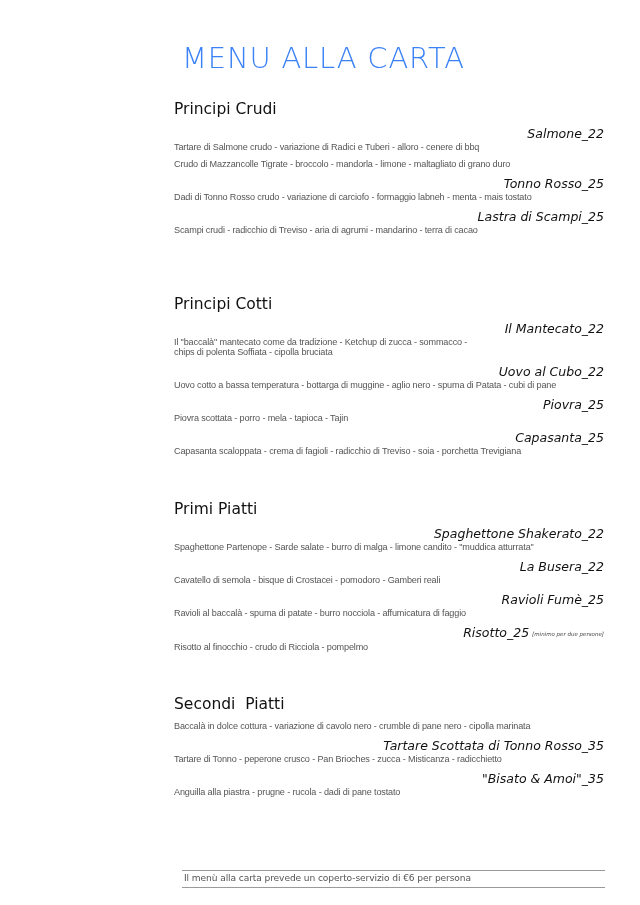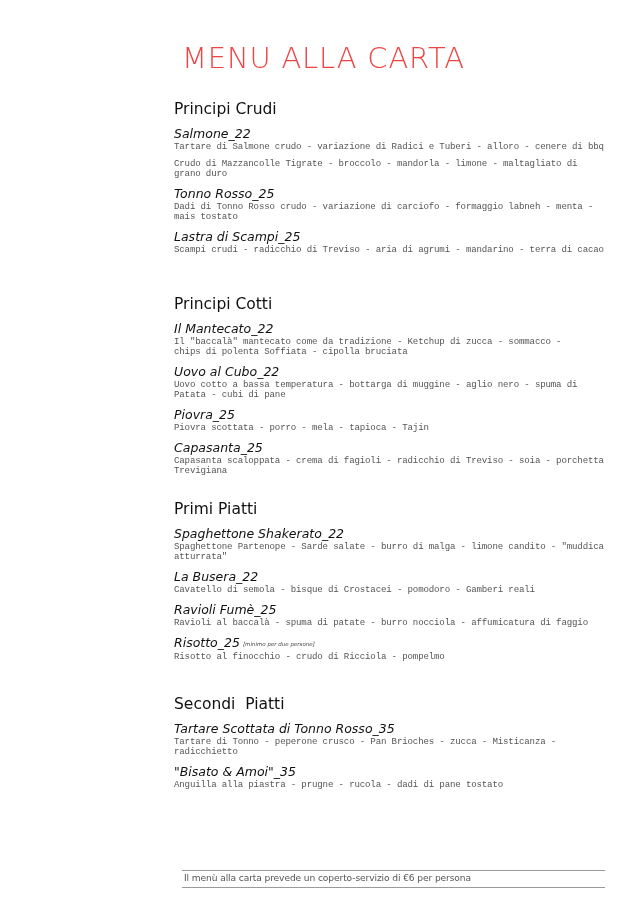--- a/index.html
+++ b/index.html
@@ -1,37 +1,37 @@
 <!DOCTYPE html>
 <html><head>
   <meta charset="utf-8">
   <style>
     * { margin: 0; padding: 0; box-sizing: border-box; }
     html, body { width: 640px; height: 905px; background: #ffffff; overflow: hidden; }
     body { font-family: "DejaVu Sans", sans-serif; color: #111; position: relative; }
     .page { position: absolute; left: 0; top: 0; width: 640px; height: 905px; }
     .title {
       position: absolute; left: 182px; top: 40px;
-      font-size: 29px; font-weight: 300; letter-spacing: 0.8px; color: #ef4444;
+      font-size: 29px; font-weight: 300; letter-spacing: 0.8px; color: #3b82f6;
       font-family: "DejaVu Sans", sans-serif; line-height: 36px;
     }
     .section { position: absolute; left: 174px; width: 430px; }
     .section-title {
       font-size: 15.5px; color: #111; line-height: 20px; margin-bottom: 7px;
       font-family: "DejaVu Sans", sans-serif;
     }
     .item { margin-bottom: 7px; }
     .item-name {
       font-size: 12.5px; font-style: italic; color: #111; line-height: 16px;
-      font-family: "DejaVu Sans", sans-serif; white-space: nowrap;
+      font-family: "DejaVu Sans", sans-serif; white-space: nowrap; text-align: right;
     }
     .item-note { font-size: 5.5px; font-style: italic; color: #444; margin-left: 3px; vertical-align: 1px; }
     .item-desc {
       font-size: 9.1px; color: #555; line-height: 10px;
-      font-family: Liberation Mono, monospace; white-space: pre-line;
+      font-family: Liberation Sans, sans-serif; white-space: pre-line;
       letter-spacing: -0.15px;
     }
     .rule { position: absolute; left: 182px; width: 423px; height: 1px; background: #9a9a9a; }
     .footer {
       position: absolute; left: 184px; top: 872px; font-size: 9.1px; color: #555;
       font-family: "DejaVu Sans", sans-serif; line-height: 12px; letter-spacing: -0.1px; text-align: center;
     }
   </style>
 </head>
 <body>
@@ -95,20 +95,21 @@
     </div>
     <div class="item">
       <div class="item-name"><span>Risotto_25</span><span class="item-note">[minimo per due persone]</span></div>
       <div class="item-desc">Risotto al finocchio - crudo di Ricciola - pompelmo</div>
     </div>
   </div>
 
   <div class="section" style="top:694px;">
     <div class="section-title" style="white-space:pre;">Secondi  Piatti</div>
     <div class="item">
+      <div class="item-desc">Baccalà in dolce cottura - variazione di cavolo nero - crumble di pane nero - cipolla marinata</div>
     </div>
     <div class="item">
     </div>
     <div class="item">
       <div class="item-name">Tartare Scottata di Tonno Rosso_35</div>
       <div class="item-desc">Tartare di Tonno - peperone crusco - Pan Brioches  - zucca - Misticanza - radicchietto</div>
     </div>
     <div class="item">
       <div class="item-name">"Bisato &amp; Amoi"_35</div>
       <div class="item-desc">Anguilla alla piastra - prugne - rucola - dadi di pane tostato</div>

